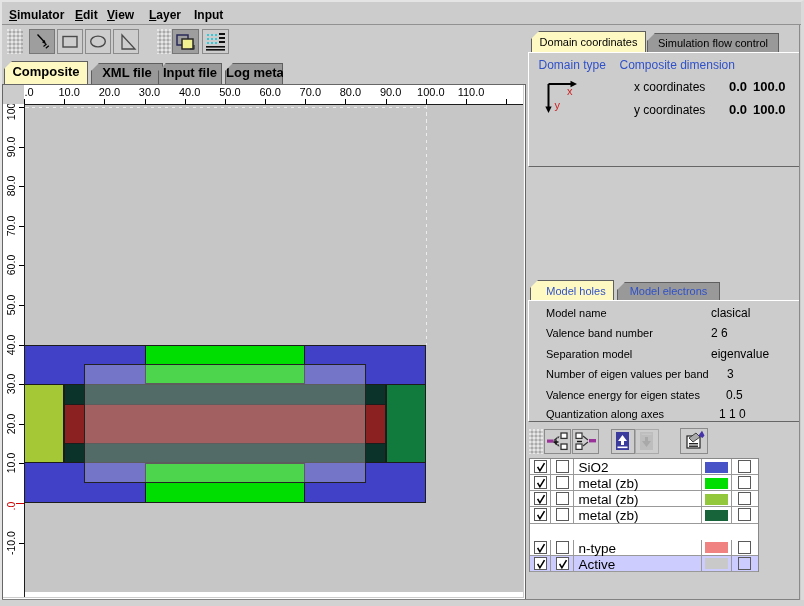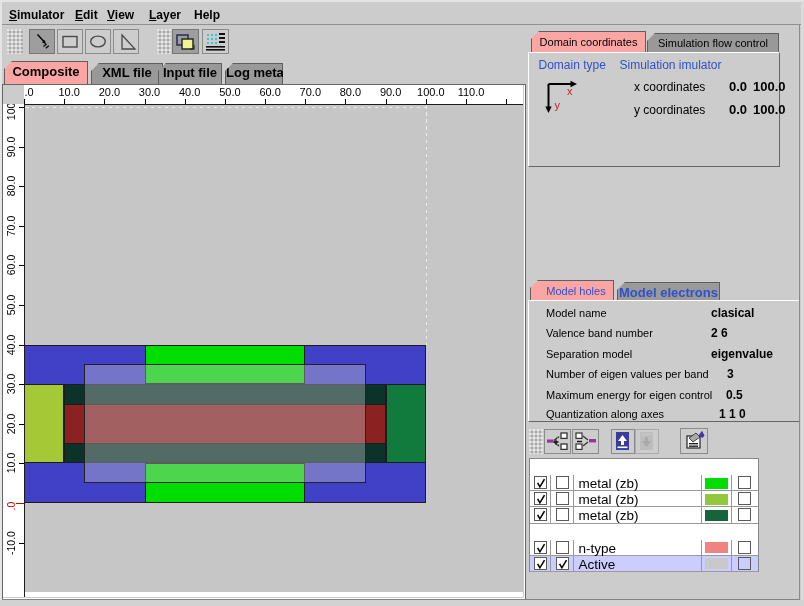--- a/index.html
+++ b/index.html
@@ -2,45 +2,45 @@
 <html><head><meta charset="utf-8">
 <style>
 *{margin:0;padding:0;box-sizing:border-box}
 html,body{width:804px;height:606px;overflow:hidden}
 body{font-family:"Liberation Sans",sans-serif;background:#cccccc;position:relative;font-size:12px;color:#000}
 .abs{position:absolute}
 .bumps{background-image:radial-gradient(circle at 1px 1px,#f2f2f2 0.62px,rgba(0,0,0,0) 0.95px),radial-gradient(circle at 3px 3px,#9d9d9d 0.62px,rgba(0,0,0,0) 0.95px);background-size:4px 4px}
 .btn{position:absolute;background:#cdcdcd;border:1px solid #8b8b8b}
 .btn.pressed{background:#9e9e9e;border-color:#777}
 .tab{position:absolute;border:1px solid #5f5f5f;border-bottom:none;background:#999999;clip-path:polygon(8px 0,100% 0,100% 100%,0 100%,0 8px)}
-.tab.sel{background:#fca5a5}
+.tab.sel{background:#fef9c3}
 .tabtxt{position:absolute;width:100%;text-align:center;font-weight:bold;font-size:13px;white-space:nowrap}
 u{text-decoration:underline;text-underline-offset:1px}
 .blue{color:#3051c8}
 .hl{position:absolute;transform:translateX(-50%);font-size:11px;top:1px;white-space:nowrap}
 .htick{position:absolute;width:1px;height:5px;background:#000;bottom:0}
 .vl{position:absolute;width:34px;height:12px;display:flex;align-items:center;justify-content:center;transform:rotate(-90deg);font-size:10.5px;white-space:nowrap}
 .vtick{position:absolute;height:1px;width:5px;background:#000;right:0}
 .rect{position:absolute;border:1px solid #1c1c1c}
 .mrow{position:absolute;left:17px;font-size:11px}
-.mval{position:absolute;font-size:12px;font-weight:bold;white-space:nowrap}
+.mval{position:absolute;font-size:12px;font-weight:normal;white-space:nowrap}
 .cell{position:absolute;border-right:1px solid #999;height:100%}
 .cb{position:absolute;width:13px;height:13px;background:#fff;border:1px solid #5a5a5a}
 .cb svg{position:absolute;left:0;top:0}
 </style></head>
 <body>
 
 <div class="abs" style="left:0;top:0;width:804px;height:606px;border:2px solid #e4e4e4;border-right:3px solid #dadada;border-bottom:0"></div>
 
 <div class="abs" style="left:2px;top:2px;width:799px;height:23px;background:#cccccc;border-bottom:1px solid #919191"></div>
 <div class="abs" style="left:9px;top:8px;font-weight:bold"><u>S</u>imulator</div>
 <div class="abs" style="left:75px;top:8px;font-weight:bold"><u>E</u>dit</div>
 <div class="abs" style="left:107px;top:8px;font-weight:bold"><u>V</u>iew</div>
 <div class="abs" style="left:149px;top:8px;font-weight:bold"><u>L</u>ayer</div>
-<div class="abs" style="left:194px;top:8px;font-weight:bold">Help</div>
+<div class="abs" style="left:194px;top:8px;font-weight:bold">Input</div>
 
 <div class="abs bumps" style="left:7px;top:29px;width:16px;height:25px"></div>
 <div class="btn pressed" style="left:29px;top:29px;width:26px;height:25px">
   <svg width="24" height="23" viewBox="0 0 24 23">
       <line x1="7.5" y1="4.5" x2="14" y2="11.5" stroke="#000" stroke-width="1.4"></line>
       <path d="M16.2 14.6 L12 12.2 L14.6 9.9 Z" fill="#000"></path>
       <line x1="13.5" y1="16.5" x2="16.5" y2="14" stroke="#000" stroke-width="1.2"></line>
       <line x1="15.8" y1="18.3" x2="18.8" y2="15.8" stroke="#000" stroke-width="1.2"></line>
     </svg>
 </div>
@@ -179,55 +179,55 @@
 <div class="abs" style="left:24px;top:592px;width:499px;height:5px;background:#fff"></div>
 <div class="abs" style="left:24px;top:104px;width:1px;height:493px;background:#1c1c1c"></div>
 
 <div class="tab sel" style="left:531px;top:31px;width:115px;height:21px">
     <div class="tabtxt" style="top:4px;font-weight:normal;font-size:11px">Domain coordinates</div>
   </div>
 <div class="tab" style="left:647px;top:33px;width:132px;height:19px">
     <div class="tabtxt" style="top:3px;font-weight:normal;font-size:11px">Simulation flow control</div>
   </div>
 
-<div class="abs" style="left:528px;top:52px;width:252px;height:115px;background:#cccccc;border-top:1px solid #fff;border-left:1px solid #fff;border-right:1px solid #666;border-bottom:1px solid #666">
+<div class="abs" style="left:528px;top:52px;width:272px;height:115px;background:#cccccc;border-top:1px solid #fff;border-left:1px solid #fff;border-right:1px solid #666;border-bottom:1px solid #666">
   <div class="abs blue" style="left:9.5px;top:5px">Domain type</div>
-  <div class="abs blue" style="left:90.5px;top:5px">Simulation imulator</div>
+  <div class="abs blue" style="left:90.5px;top:5px">Composite dimension</div>
   <svg class="abs" style="left:5px;top:25px" width="48" height="42" viewBox="0 0 48 42">
     <path d="M14.5 6 L38 6 M14.5 6 L14.5 30" stroke="#000" stroke-width="2" fill="none"></path>
     <path d="M43 6 L36.5 2.8 L36.5 9.2 Z" fill="#000"></path>
     <path d="M14.5 35 L11.3 28.5 L17.7 28.5 Z" fill="#000"></path>
     <text x="33" y="16.5" font-size="11" fill="#cc2222" font-family="Liberation Sans">x</text>
     <text x="20.5" y="31" font-size="11" fill="#cc2222" font-family="Liberation Sans">y</text>
   </svg>
   <div class="abs" style="left:105px;top:27px">x coordinates</div>
   <div class="abs" style="left:200px;top:26px;font-weight:bold;font-size:13px">0.0</div>
   <div class="abs" style="left:224px;top:26px;font-weight:bold;font-size:13px">100.0</div>
   <div class="abs" style="left:105px;top:49.5px">y coordinates</div>
   <div class="abs" style="left:200px;top:48.5px;font-weight:bold;font-size:13px">0.0</div>
   <div class="abs" style="left:224px;top:48.5px;font-weight:bold;font-size:13px">100.0</div>
 </div>
 
 <div class="tab sel" style="left:530px;top:280px;width:84px;height:20px">
     <div class="tabtxt blue" style="top:4px;left:4px;font-weight:normal;font-size:11px">Model holes</div>
   </div>
 <div class="tab" style="left:617px;top:282px;width:103px;height:18px">
-    <div class="tabtxt blue" style="top:2px;font-weight:bold;font-size:13px">Model electrons</div>
+    <div class="tabtxt blue" style="top:2px;font-weight:normal;font-size:11px">Model electrons</div>
   </div>
 
 <div class="abs" style="left:528px;top:300px;width:272px;height:122px;background:#cccccc;border-top:1px solid #fff;border-left:1px solid #fff;border-right:1px solid #666;border-bottom:1px solid #666">
   <div class="mrow" style="top:5.5px">Model name</div>
     <div class="mval" style="left:182px;top:4.5px">clasical</div>
   <div class="mrow" style="top:25.5px">Valence band number</div>
     <div class="mval" style="left:182px;top:24.5px">2 6</div>
   <div class="mrow" style="top:46.5px">Separation model</div>
     <div class="mval" style="left:182px;top:45.5px">eigenvalue</div>
   <div class="mrow" style="top:67px">Number of eigen values per band</div>
     <div class="mval" style="left:198px;top:66px">3</div>
-  <div class="mrow" style="top:87.5px">Maximum energy for eigen control</div>
+  <div class="mrow" style="top:87.5px">Valence energy for eigen states</div>
     <div class="mval" style="left:197px;top:86.5px">0.5</div>
   <div class="mrow" style="top:107px">Quantization along axes</div>
     <div class="mval" style="left:190px;top:106px">1 1 0</div>
 </div>
 
 <div class="abs bumps" style="left:529px;top:429px;width:14px;height:25px"></div>
 <div class="btn" style="left:544px;top:429px;width:27px;height:25px">
   <svg width="25" height="23" viewBox="0 0 25 23">
     <rect x="2" y="9.5" width="6.5" height="3.2" fill="#993399"></rect>
     <rect x="16" y="3" width="6" height="5.4" fill="#fff" stroke="#333" stroke-width="1.3"></rect>
@@ -264,20 +264,35 @@
   <svg width="26" height="24" viewBox="0 0 26 24">
     <rect x="6" y="7" width="13" height="12" fill="#fff" stroke="#222" stroke-width="1.2"></rect>
     <path d="M8 9 L15 4 L19 8 L12 13 Z" fill="#aaa" stroke="#333" stroke-width="0.9"></path>
     <path d="M17.5 6.5 L21 1.8 L23.5 6.5 L21.5 9 Z" fill="#4633aa"></path>
     <rect x="8" y="14" width="9" height="1.4" fill="#222"></rect>
       <rect x="8" y="16.5" width="9" height="1.4" fill="#222"></rect>
   </svg>
 </div>
 
 <div class="abs" style="left:529px;top:458px;width:230px;height:114px;background:#fff;border:1px solid #888" id="ltable">
+    <div style="position:absolute;left:0;top:0.0px;width:228px;height:16.15px;border-bottom:1px solid #999;background:#fff">
+      <div class="cell" style="left:20px;width:1px"></div>
+      <div class="cell" style="left:43px;width:1px"></div>
+      <div class="cell" style="left:171px;width:1px"></div>
+      <div class="cell" style="left:201.3px;width:1px"></div>
+      <div class="cb" style="left:4px;top:1px">
+        <svg width="12" height="12" viewBox="0 0 12 12">
+          <path d="M2.6 5.8 L4.9 9.8 L9.5 2.2" fill="none" stroke="#000" stroke-width="1.6"></path>
+        </svg>
+      </div>
+      <div class="cb" style="left:26px;top:1px"></div>
+      <div style="position:absolute;left:48.5px;top:1px;font-size:13.5px">SiO2</div>
+      <div style="position:absolute;left:175px;top:2.5px;width:22.5px;height:11px;background:#4853c8"></div>
+      <div class="cb" style="left:208px;top:1px;"></div>
+    </div>
     <div style="position:absolute;left:0;top:16.1px;width:228px;height:16.15px;border-bottom:1px solid #999;background:#fff">
       <div class="cell" style="left:20px;width:1px"></div>
       <div class="cell" style="left:43px;width:1px"></div>
       <div class="cell" style="left:171px;width:1px"></div>
       <div class="cell" style="left:201.3px;width:1px"></div>
       <div class="cb" style="left:4px;top:1px">
         <svg width="12" height="12" viewBox="0 0 12 12">
           <path d="M2.6 5.8 L4.9 9.8 L9.5 2.2" fill="none" stroke="#000" stroke-width="1.6"></path>
         </svg>
       </div>

